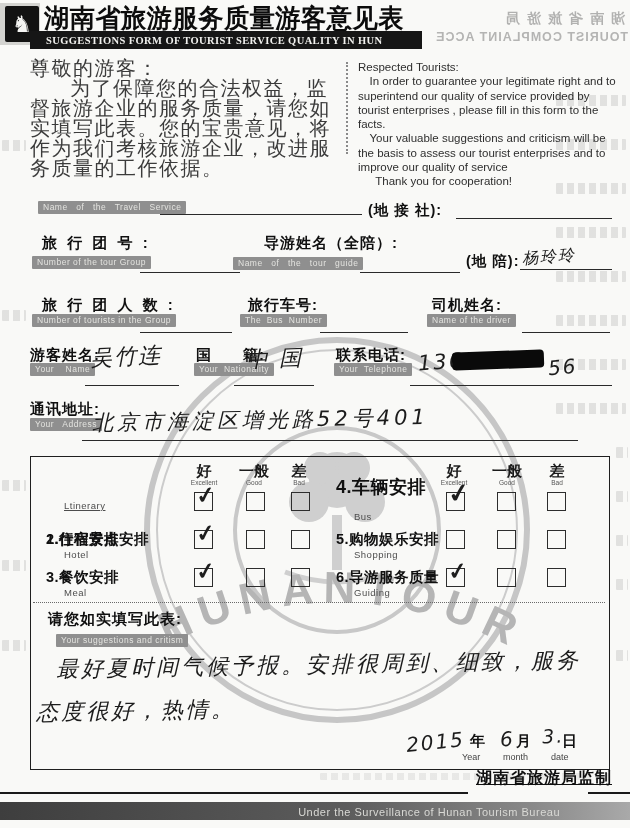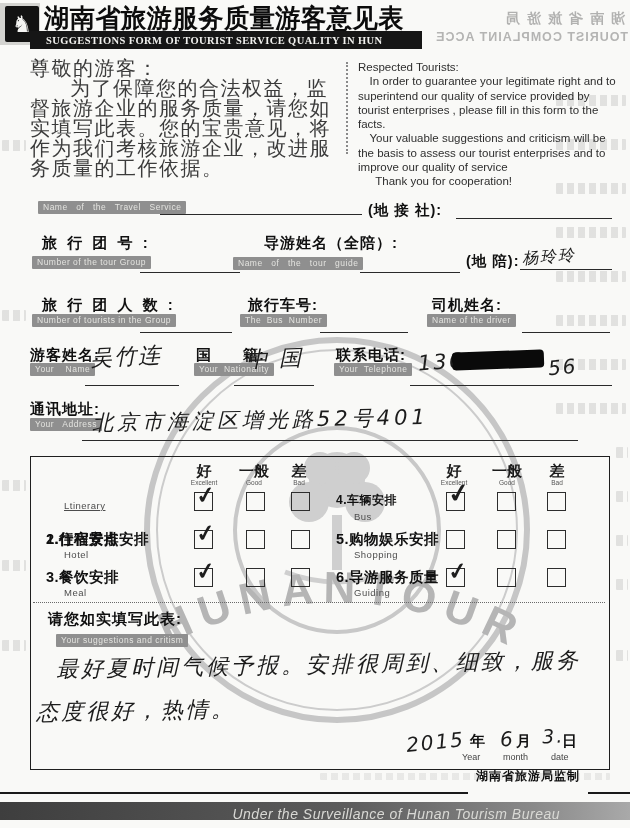--- a/index.html
+++ b/index.html
@@ -175,21 +175,21 @@
   <span class="cb" style="left:291px;top:530px;"></span>
 
   <div class="lbl" style="left:46px;top:568px;font-size:14.5px;letter-spacing:.5px;">3.餐饮安排</div>
   <div class="isub" style="left:64px;top:587px;text-align:right;">Meal</div>
   <span class="cb" style="left:194px;top:568px;">
       <i class="check">✓</i>
     </span>
   <span class="cb" style="left:246px;top:568px;"></span>
   <span class="cb" style="left:291px;top:568px;"></span>
 
-  <div class="lbl" style="left:336px;top:492px;font-size:12px;letter-spacing:.5px;">4.车辆安排</div>
+  <div class="lbl" style="left:336px;top:475px;font-size:18px;letter-spacing:.5px;">4.车辆安排</div>
   <div class="isub" style="left:354px;top:511px;">Bus</div>
   <span class="cb" style="left:446px;top:492px;">
       <i class="check" style="top:-13px;font-size:26px;">✓</i>
     </span>
   <span class="cb" style="left:497px;top:492px;"></span>
   <span class="cb" style="left:547px;top:492px;"></span>
 
   <div class="lbl" style="left:336px;top:530px;font-size:14.5px;letter-spacing:.5px;">5.购物娱乐安排</div>
   <div class="isub" style="left:354px;top:549px;">Shopping</div>
   <span class="cb" style="left:446px;top:530px;">
@@ -217,20 +217,20 @@
   <div class="lbl" style="left:470px;top:732px;font-size:15px;">年</div>
   <div class="hand" style="left:500px;top:727px;font-size:20px;transform:rotate(-4deg);">6</div>
   <div class="lbl" style="left:516px;top:732px;font-size:15px;">月</div>
   <div class="hand" style="left:542px;top:725px;font-size:19px;transform:rotate(-3deg);">3.</div>
   <div class="lbl" style="left:562px;top:732px;font-size:15px;">日</div>
   <div class="abs" style="left:462px;top:752px;font-size:9px;color:#444;">Year</div>
   <div class="abs" style="left:503px;top:752px;font-size:9px;color:#444;">month</div>
   <div class="abs" style="left:551px;top:752px;font-size:9px;color:#444;">date</div>
 
   <div class="abs" style="left:0;top:792px;width:468px;border-top:2.5px solid #1a1a1a;"></div>
-  <div class="lbl" style="left:476px;top:768px;font-size:12px;">湖南省旅游局监制</div>
+  <div class="lbl" style="left:476px;top:768px;font-size:16px;text-decoration:underline;">湖南省旅游局监制</div>
   <div class="abs" style="left:588px;top:792px;width:42px;border-top:2.5px solid #1a1a1a;"></div>
   <div class="abs" style="left:0;top:802px;width:630px;height:18px;
               background:linear-gradient(90deg,#3e3e3e,#5c5c5c 55%,#8a8a8a 85%,#a9a9a9);">
-    <span style="position:absolute;right:70px;top:4px;font-size:14px;color:#d9d9d5;letter-spacing:.5px;font-style:italic;">Under the Surveillance of Hunan Tourism Bureau</span>
+    <span style="position:absolute;right:70px;top:4px;font-size:11px;color:#d9d9d5;letter-spacing:.5px;">Under the Surveillance of Hunan Tourism Bureau</span>
   </div>
 
 </div>
 
 </body></html>

